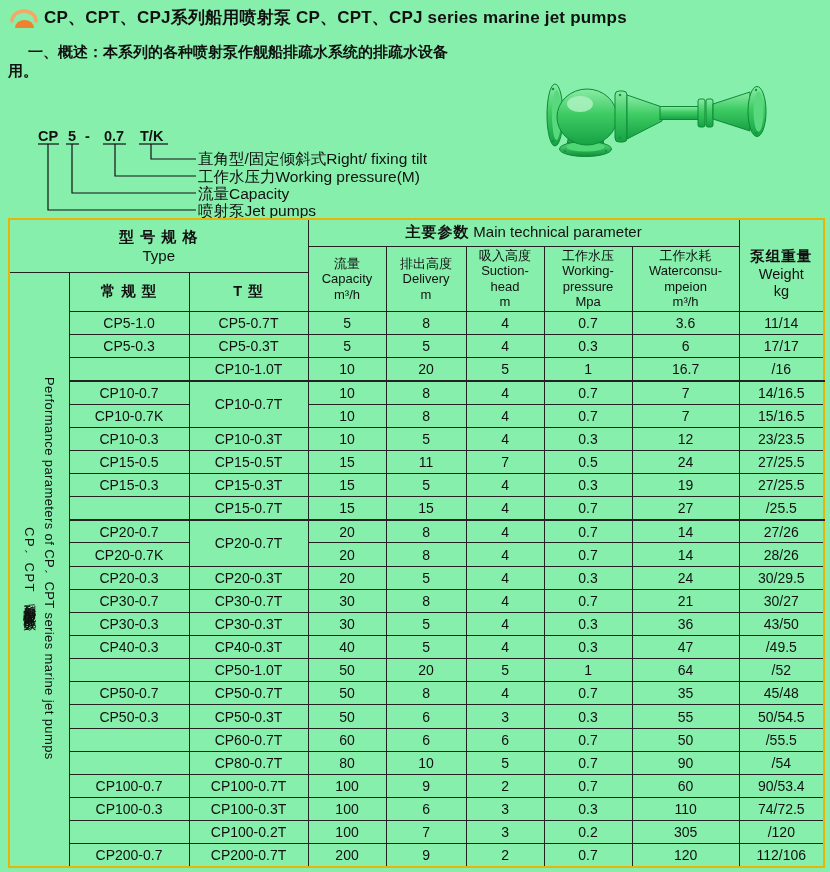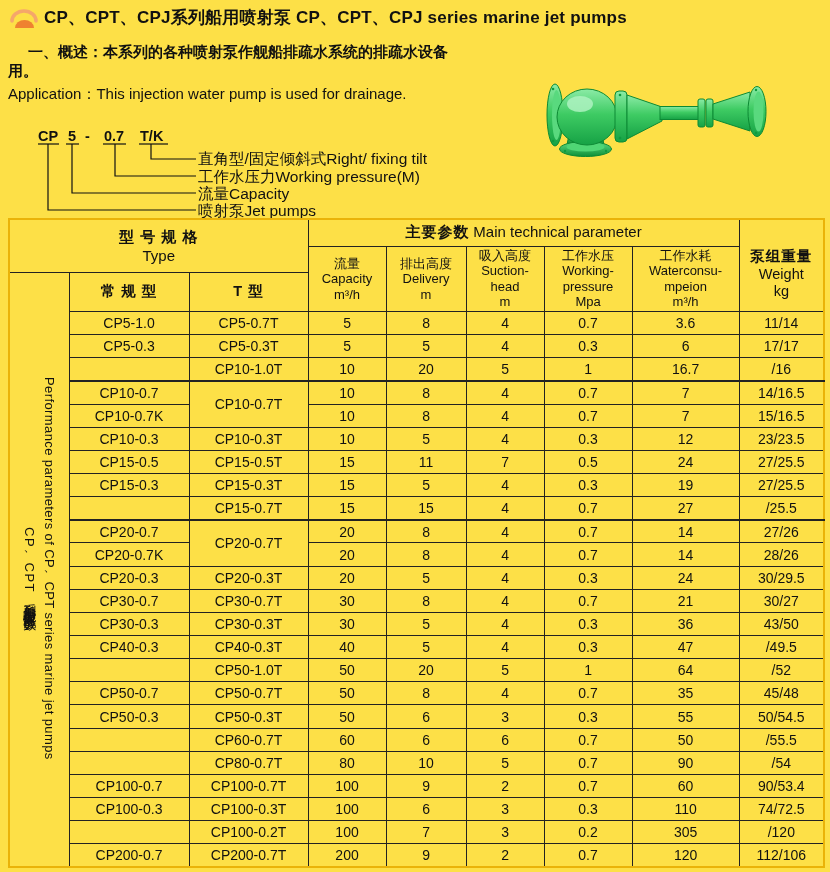--- a/index.html
+++ b/index.html
@@ -1,19 +1,19 @@
 <!DOCTYPE html>
 <html><head>
 <meta charset="utf-8">
 <style>
   * { margin:0; padding:0; box-sizing:border-box; }
   html,body { background:#e8e8e8; }
   .page {
     position:relative; width:830px; height:872px; margin:0 auto;
-    background:#fde047; overflow:hidden; color:#111;
+    background:#86efac; overflow:hidden; color:#111;
     font-family:"Liberation Sans","DejaVu Sans",sans-serif;
   }
   .abs { position:absolute; }
   .title { left:44px; top:6px; font-size:17px; font-weight:bold; letter-spacing:0.2px; white-space:nowrap; }
   .logo { left:8px; top:9px; width:32px; height:23px; }
   .ov1 { left:8px; top:43px; font-size:15px; font-weight:bold;margin-left:20px; }
   .ov2 { left:8px; top:62px; font-size:15px; font-weight:bold; }
   .app { left:8px; top:85px; font-size:15px; }
   .sec2 { left:8px; top:107px; font-size:15.5px; }
   .sec2 .zh { font-weight:bold; }
@@ -58,21 +58,20 @@
 <div class="page">
 
   <svg class="abs logo" viewBox="0 0 32 23">
     <path d="M4 12 A12 10 0 0 1 28 12" fill="none" stroke="#f5a76a" stroke-width="3.6" stroke-linecap="round"></path>
     <path d="M7 19 A9.5 8 0 0 1 26 19 Z" fill="#ef8230"></path>
   </svg>
   <div class="abs title">CP、CPT、CPJ系列船用喷射泵 CP、CPT、CPJ series marine jet pumps</div>
 
   <div class="abs ov1">一、概述：本系列的各种喷射泵作舰船排疏水系统的排疏水设备</div>
   <div class="abs ov2">用。</div>
-  <div class="abs app">Application：This injection water pump is used for drainage.</div>
 
 
   <span class="codepart" style="left:38px">CP</span>
   <span class="codepart" style="left:68px">5</span>
   <span class="codepart" style="left:85px">-</span>
   <span class="codepart" style="left:104px">0.7</span>
   <span class="codepart" style="left:140px">T/K</span>
 
   <svg class="abs connectors" viewBox="0 0 480 220">
     <g stroke="#111" stroke-width="1.2" fill="none">

